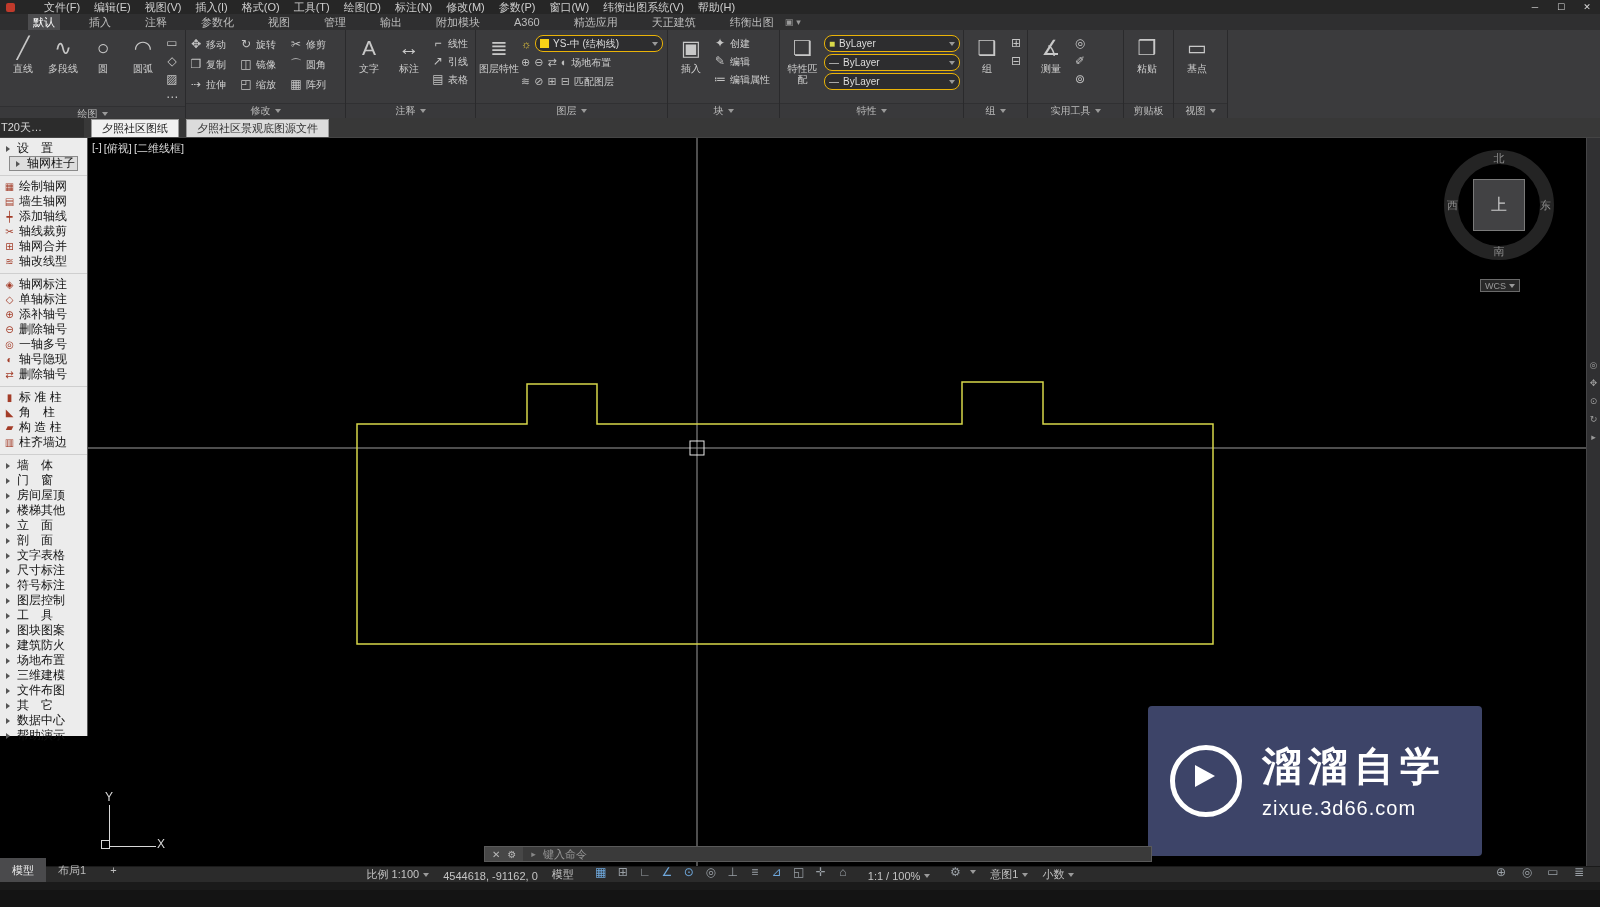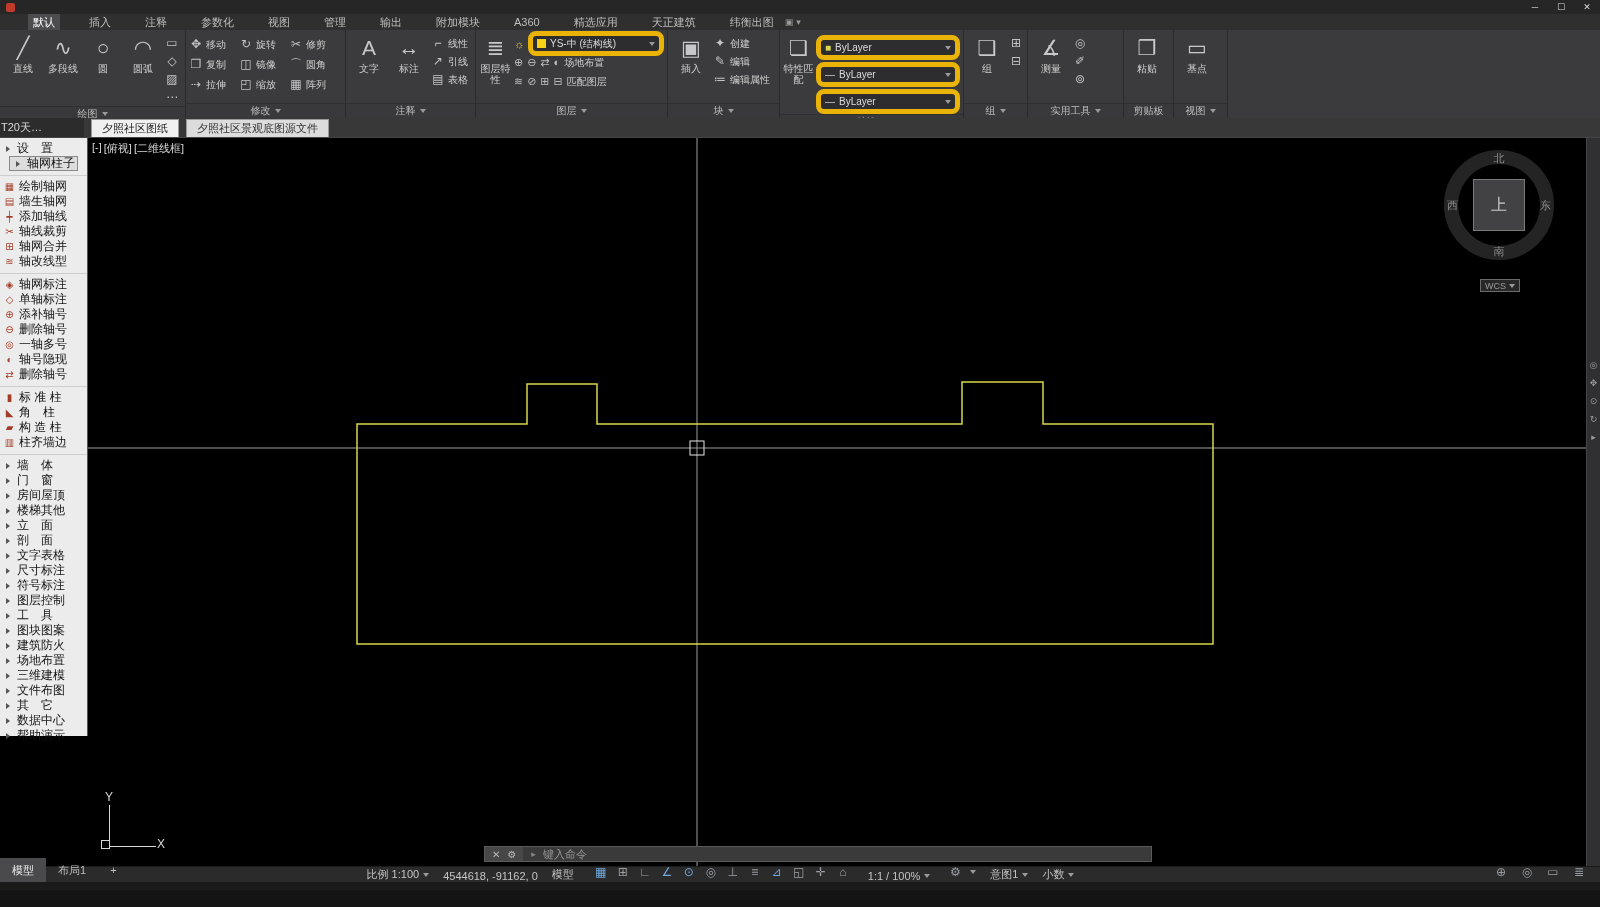--- a/index.html
+++ b/index.html
@@ -31,21 +31,21 @@
   .bigbtn .icon{font-size:21px;line-height:30px;height:30px;color:#c8c8c8;}
   .bigbtn .lbl{line-height:11px;text-align:center;}
   .smallcol{display:flex;flex-direction:column;gap:1px;padding-top:2px;}
   .smallbtn{display:flex;align-items:center;gap:3px;font-size:10px;color:#cfcfcf;height:17px;}
   .smallbtn .icon{font-size:12px;color:#c4c4c4;width:14px;text-align:center;line-height:17px;}
   .modgrid{display:grid;grid-template-columns:repeat(3,50px);grid-auto-rows:20px;align-content:start;padding-top:3px;}
   .layercol{display:flex;flex-direction:column;gap:2px;padding-top:2px;}
   .lrow{display:flex;align-items:center;gap:4px;height:17px;font-size:10px;color:#cfcfcf;}
   .lset{display:flex;gap:4px;}
   .icon.mini{font-size:11px;color:#bdbdbd;}
-  .combo{display:flex;align-items:center;gap:4px;background:#2d2d2f;border:5px solid #eab308;height:15px;padding:0 4px;font-size:10px;color:#dddddd;border-radius:8px;}
+  .combo{display:flex;align-items:center;gap:4px;background:#2d2d2f;border:1px solid #eab308;height:15px;padding:0 4px;font-size:10px;color:#dddddd;border-radius:8px;}
   .combo .swatch{width:9px;height:9px;flex:none;}
   .combo .caret{margin-left:auto;}
   .combocol{display:flex;flex-direction:column;gap:2px;padding-top:2px;flex:1;}
   .combocol .combo{width:126px;}
   .cicon{font-size:10px;line-height:10px;}
 
   
   #filetabs{left:0;top:118px;right:0;height:19px;background:#383838;display:flex;align-items:flex-end;}
   #palettetitle{width:84px;height:19px;background:#2c2c2c;color:#d8d8d8;font-size:11px;line-height:19px;padding-left:1px;box-sizing:border-box;}
   .ftab{height:17px;line-height:17px;padding:0 10px;font-size:11px;border:1px solid #9a9a9a;border-bottom:none;margin-left:7px;background:#dcdcdc;color:#333;}
@@ -109,20 +109,35 @@
   .sb-toggle{width:22px;text-align:center;font-size:12px;line-height:20px;}
   .sb-right{display:flex;margin-left:auto;margin-right:10px;gap:4px;}
   .sb-right .sb-toggle{color:#9aa0a6;}
   #bottomfiller{left:0;top:890px;right:0;height:17px;background:#141414;}
 </style>
 </head>
 <body>
 
 <div id="titlebar" class="abs">
   <div id="appicon"></div>
+  <div id="menus">
+      <div class="menu">文件(F)</div>
+      <div class="menu">编辑(E)</div>
+      <div class="menu">视图(V)</div>
+      <div class="menu">插入(I)</div>
+      <div class="menu">格式(O)</div>
+      <div class="menu">工具(T)</div>
+      <div class="menu">绘图(D)</div>
+      <div class="menu">标注(N)</div>
+      <div class="menu">修改(M)</div>
+      <div class="menu">参数(P)</div>
+      <div class="menu">窗口(W)</div>
+      <div class="menu">纬衡出图系统(V)</div>
+      <div class="menu">帮助(H)</div>
+    </div>
   <div id="winctl">
     <span>─</span>
     <span>☐</span>
     <span>✕</span>
   </div>
 </div>
 
 <div id="ribbontabs" class="abs">
   <div style="display:flex">
       <div class="rtab" style="background: rgb(77, 77, 79); color: rgb(255, 255, 255);">默认</div>
@@ -651,20 +666,29 @@
   </div>
 
   <div id="ucs">
     <span class="ylab">Y</span>
     <div class="vline"></div>
     <div class="origin"></div>
     <div class="hline"></div>
     <span class="xlab">X</span>
   </div>
 
+  <div id="watermark">
+    <div id="wlogo">
+        <div class="play"></div>
+      </div>
+    <div id="wtext">
+      <span id="wtitle">溜溜自学</span>
+      <span id="wurl">zixue.3d66.com</span>
+    </div>
+  </div>
 
   <div id="cmddock">
     <div class="cd-left">
       <span>✕</span>
       <span>⚙</span>
     </div>
     <div class="cd-input">
       <span class="prompt">▸</span>
       <span>键入命令</span>
     </div>

